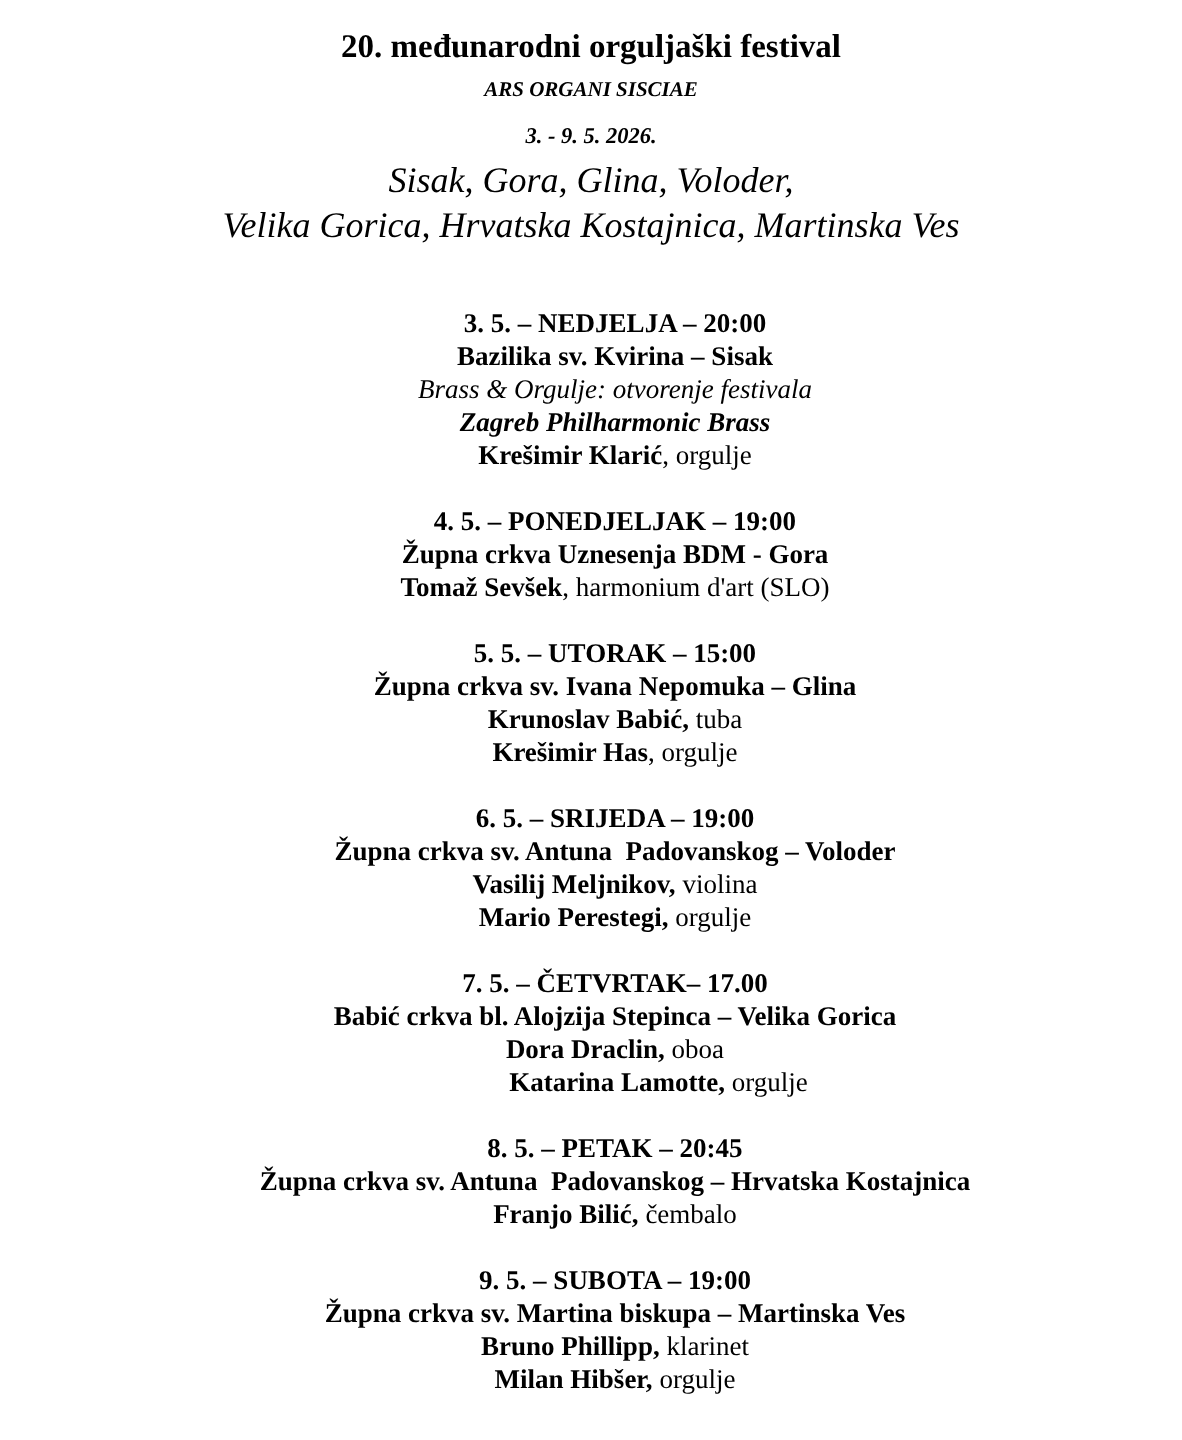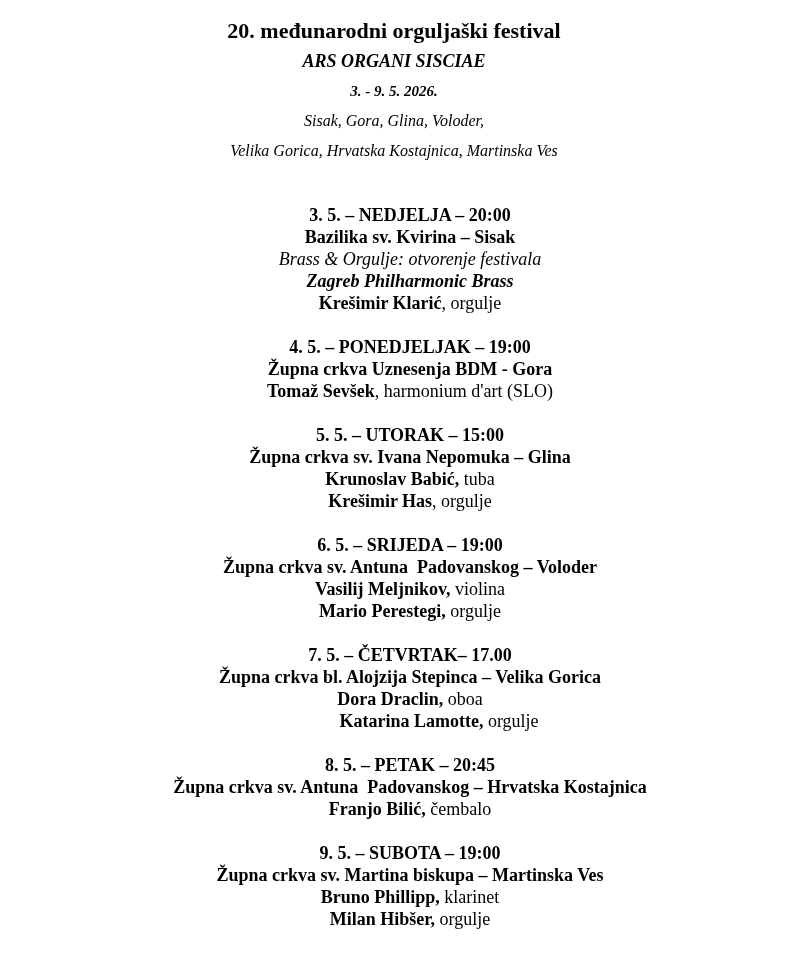--- a/index.html
+++ b/index.html
@@ -29,31 +29,31 @@
   }
   .hdr-line {
     line-height: 30px;
     white-space: pre-wrap;
   }
   .hdr-title {
     font-size: 22px;
     font-weight: bold;
   }
   .hdr-festival {
-    font-size: 18px;
+    font-size: 14px;
     font-weight: bold;
     font-style: italic;
   }
   .hdr-dates {
     font-size: 15px;
     font-weight: bold;
     font-style: italic;
   }
   .hdr-locations {
-    font-size: 16px;
+    font-size: 24px;
     font-style: italic;
   }
   
   .events {
     margin-top: 38px;
     padding-left: 32px; 
     text-align: center;
     font-size: 18px;
   }
   .event-block {
@@ -101,21 +101,21 @@
         <div class="event-line"><span class="part-bold">Krešimir Has</span><span class="part-regular">, orgulje</span></div>
       </div>
       <div class="event-block">
         <div class="event-line"><span class="part-bold">6. 5. – SRIJEDA – 19:00</span></div>
         <div class="event-line"><span class="part-bold">Župna crkva sv. Antuna  Padovanskog – Voloder</span></div>
         <div class="event-line"><span class="part-bold">Vasilij Meljnikov,</span><span class="part-regular"> violina</span></div>
         <div class="event-line"><span class="part-bold">Mario Perestegi,</span><span class="part-regular"> orgulje</span></div>
       </div>
       <div class="event-block">
         <div class="event-line"><span class="part-bold">7. 5. – ČETVRTAK– 17.00</span></div>
-        <div class="event-line"><span class="part-bold">Župna crkva bl. Alojzija Stepinca – Velika Gorica</span></div>
+        <div class="event-line"><span class="part-bold">Babić crkva bl. Alojzija Stepinca – Velika Gorica</span></div>
         <div class="event-line"><span class="part-bold">Dora Draclin,</span><span class="part-regular"> oboa</span></div>
         <div class="event-line" style="transform: translateX(29px);"><span class="part-bold">Katarina Lamotte,</span><span class="part-regular"> orgulje</span></div>
       </div>
       <div class="event-block">
         <div class="event-line"><span class="part-bold">8. 5. – PETAK – 20:45</span></div>
         <div class="event-line"><span class="part-bold">Župna crkva sv. Antuna  Padovanskog – Hrvatska Kostajnica</span></div>
         <div class="event-line"><span class="part-bold">Franjo Bilić,</span><span class="part-regular"> čembalo</span></div>
       </div>
       <div class="event-block">
         <div class="event-line"><span class="part-bold">9. 5. – SUBOTA – 19:00</span></div>

